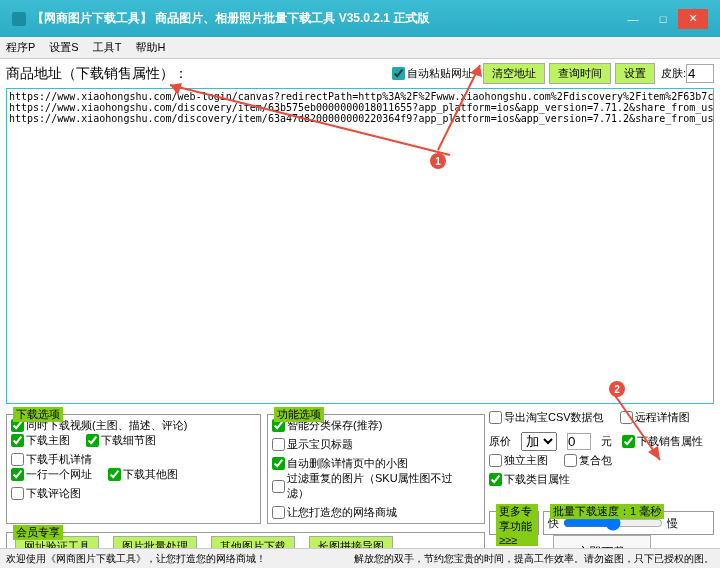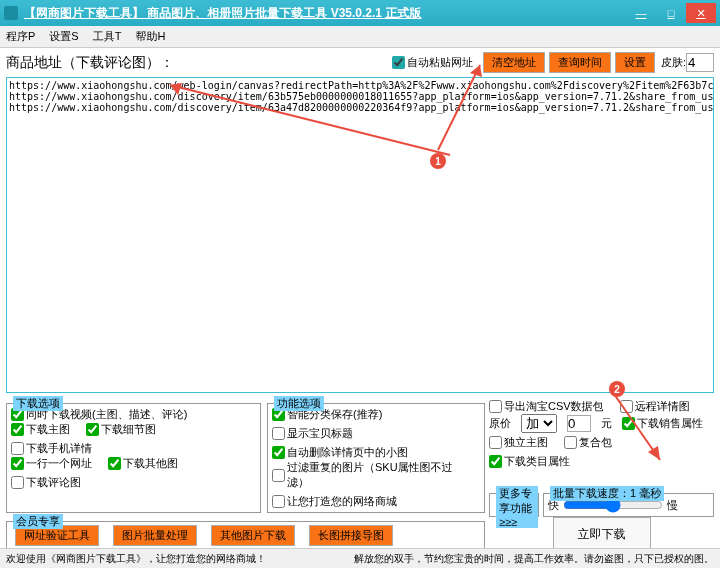--- a/index.html
+++ b/index.html
@@ -1,34 +1,34 @@
 <!DOCTYPE html>
 <html><head>
 <meta charset="utf-8">
 <style>
 * { margin: 0; padding: 0; box-sizing: border-box; font-family: "Microsoft YaHei", SimSun, sans-serif; }
 body { width: 720px; height: 568px; background: #fff; font-size: 11px; overflow: hidden; }
-.titlebar { height: 26px; background: linear-gradient(#3dbdd4, #2aacc4); display: flex; align-items: center; padding: 0 4px; color: #fff; text-decoration: underline; }
+.titlebar { height: 37px; background: linear-gradient(#3dbdd4, #2aacc4); display: flex; align-items: center; padding: 0 12px; color: #fff; }
 .titlebar-icon { width: 14px; height: 14px; background: #1a8da3; border-radius: 2px; margin-right: 6px; }
 .titlebar-text { flex: 1; font-size: 12px; font-weight: bold; }
 .win-controls { display: flex; }
 .win-btn { width: 30px; height: 20px; display: flex; align-items: center; justify-content: center; color: #fff; cursor: pointer; }
 .win-close { background: #e74c3c; }
 .menubar { height: 22px; background: #f0f0f0; border-bottom: 1px solid #ccc; display: flex; align-items: center; padding: 0 6px; gap: 14px; }
 .menubar span { font-size: 11px; cursor: pointer; }
 .content { padding: 4px 6px; }
 .addr-row { display: flex; align-items: center; margin-bottom: 4px; }
 .addr-label { font-size: 14px; margin-right: auto; }
 .chk { display: flex; align-items: center; gap: 2px; margin-right: 6px; }
 .chk input { accent-color: #2aa; }
-.btn { padding: 2px 8px; border: 1px solid #aaa; background: #f97316; cursor: pointer; font-size: 11px; margin-left: 4px; }
+.btn { padding: 2px 8px; border: 1px solid #aaa; background: #bef264; cursor: pointer; font-size: 11px; margin-left: 4px; }
 .skin-sel { width: 28px; border: 1px solid #aaa; padding: 1px; }
 .url-area { width: 100%; height: 316px; border: 1px solid #3dbdd4; font-size: 10px; font-family: monospace; padding: 2px; resize: none; overflow-x: auto; white-space: pre; }
 .fieldset { border: 1px solid #999; margin-top: 4px; padding: 3px 4px; position: relative; }
-.fieldset-title { position: absolute; top: -8px; left: 6px; background: #7dd3fc; padding: 0 3px; font-size: 11px; }
+.fieldset-title { position: absolute; top: -8px; left: 6px; background: #84cc16; padding: 0 3px; font-size: 11px; }
 .row { display: flex; align-items: center; flex-wrap: wrap; gap: 4px 10px; }
 .chk-green input { accent-color: #0a0; }
 .chk-green { color: #000; }
 .grid-row { display: flex; gap: 4px; margin-top: 4px; }
 .col-left { flex: 1; }
 .col-right { width: 225px; }
 .statusbar { position: absolute; bottom: 0; left: 0; right: 0; height: 20px; background: #f0f0f0; border-top: 1px solid #ccc; display: flex; align-items: center; padding: 0 6px; font-size: 10px; }
 .statusbar .right { margin-left: auto; }
 .annotation { position: absolute; width: 16px; height: 16px; background: #e74c3c; color: #fff; border-radius: 50%; display: flex; align-items: center; justify-content: center; font-size: 10px; font-weight: bold; z-index: 10; }
 .arrow { position: absolute; z-index: 9; pointer-events: none; }
@@ -51,21 +51,21 @@
 
 <div class="menubar">
   <span>程序P</span>
   <span>设置S</span>
   <span>工具T</span>
   <span>帮助H</span>
 </div>
 
 <div class="content">
   <div class="addr-row">
-    <span class="addr-label">商品地址（下载评论图）：</span>
+    <span class="addr-label">商品地址（下载销售属性）：</span>
     <label class="chk">
         <input type="checkbox" checked="" style="">
         <span>自动粘贴网址</span>
       </label>
     <button class="btn">清空地址</button>
     <button class="btn">查询时间</button>
     <button class="btn">设置</button>
     <span style="margin-left:6px">皮肤:</span>
     <input class="skin-sel" value="4" style="">
   </div>
@@ -160,21 +160,21 @@
       <div class="row">
         <label class="chk">
             <input type="checkbox" style="">
             <span>导出淘宝CSV数据包</span>
           </label>
         <label class="chk">
             <input type="checkbox" style="">
             <span>远程详情图</span>
           </label>
       </div>
-      <div class="row" style="margin-top:0">
+      <div class="row" style="margin-top:7px">
         <span>原价</span>
         <select style="width:36px"><option>加</option></select>
         <input style="width: 24px; border: 1px solid rgb(170, 170, 170);" value="0">
         <span>元</span>
         <label class="chk chk-green">
             <input type="checkbox" checked="" style="">
             <span>下载销售属性</span>
           </label>
       </div>
       <div class="row" style="margin-top:2px">

